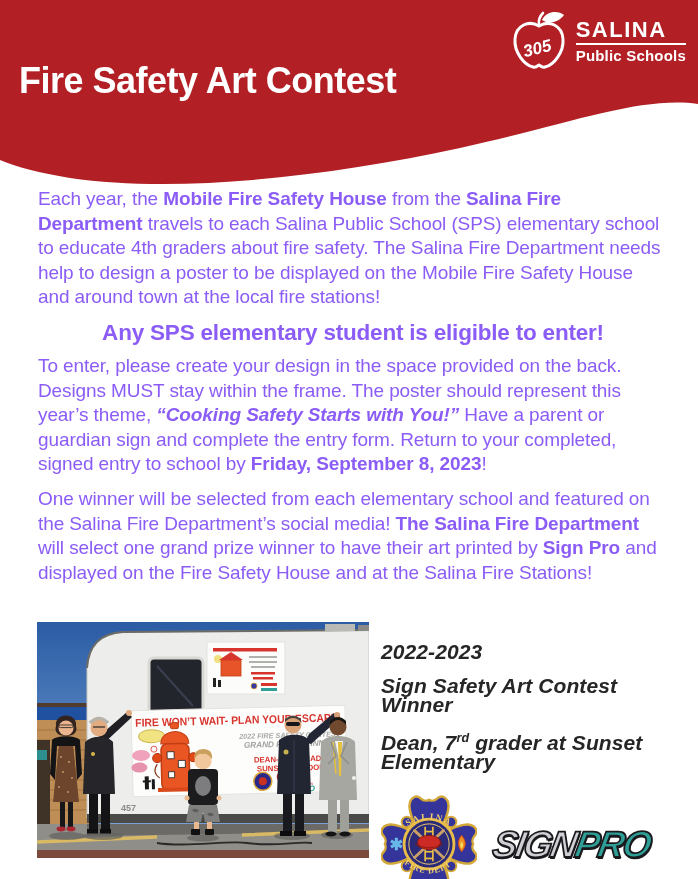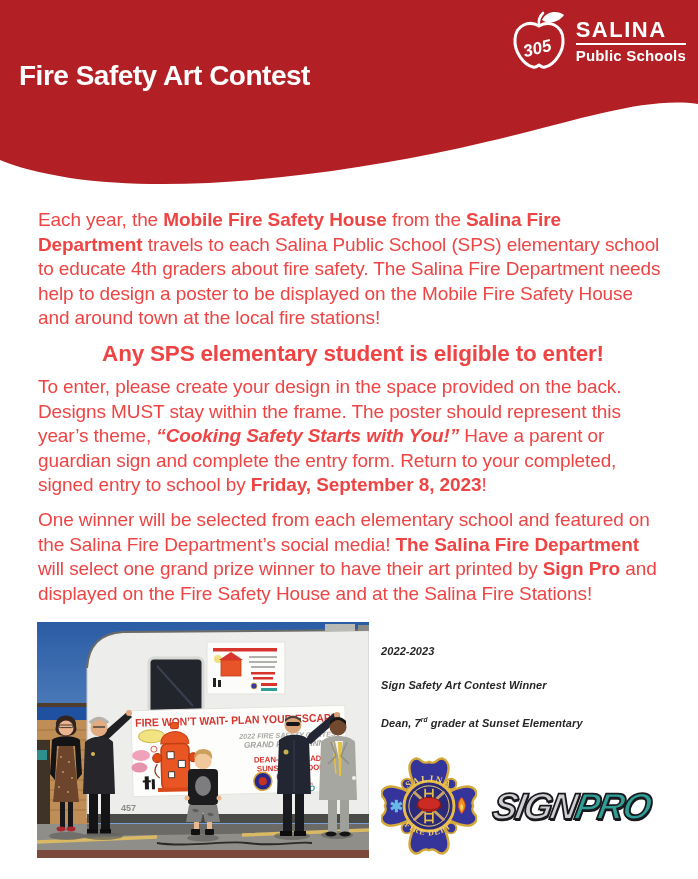--- a/index.html
+++ b/index.html
@@ -8,47 +8,47 @@
     position:relative; width:698px; height:879px; margin:0 auto;
     background:#ffffff; overflow:hidden;
     font-family:"Liberation Sans", sans-serif;
   }
 
   
   .header { position:absolute; top:0; left:0; width:698px; height:192px; }
   .header svg.wave { position:absolute; top:0; left:0; }
   .page-title {
     position:absolute; left:19px; top:60px;
-    font-size:28px; font-weight:bold; letter-spacing:-0.5px;
+    font-size:36px; font-weight:bold; letter-spacing:-0.5px;
     color:#ffffff; white-space:nowrap;
   }
   .district-logo { position:absolute; right:12px; top:10px; display:flex; align-items:center; }
   .logo-text { margin-left:7px; color:#ffffff; }
   .logo-name {
     font-size:22px; font-weight:bold; letter-spacing:1.5px;
     border-bottom:2.5px solid #ffffff; padding-bottom:2px; line-height:1.05;
   }
   .logo-sub { font-size:15px; font-weight:bold; margin-top:2px; letter-spacing:0.2px; }
 
   
-  .copy { position:absolute; top:208px; left:38px; width:630px; color:#ef4444; }
+  .copy { position:absolute; top:187px; left:38px; width:630px; color:#8b5cf6; }
   .copy p { font-size:19px; line-height:24.6px; letter-spacing:-0.1px; margin-bottom:10px; }
   .eligibility {
     font-size:22.5px; font-weight:bold; text-align:center;
     margin:6px 0 8px 0; letter-spacing:-0.2px;
   }
   sup { font-size:60%; vertical-align:super;text-align:center; }
 
   
   .winner { position:absolute; top:622px; left:37px; width:640px; display:flex; }
   .photo-wrap { flex:0 0 332px; }
   .winner-right { margin-left:12px; width:300px; }
   .caption { margin-top:20px; color:#262626; }
   .caption .cap-line {
-    font-size:11px; font-weight:bold; font-style:italic;
+    font-size:21px; font-weight:bold; font-style:italic;
     line-height:19px; margin-bottom:15px; letter-spacing:0.1px;
   }
   .logo-row { display:flex; align-items:center; margin-top:8px; }
   .signpro {
     margin-left:16px; transform:skewX(-10deg);
     font-style:italic; font-weight:900; font-size:37px; letter-spacing:-2px;
     white-space:nowrap; font-family:"Liberation Sans", sans-serif;
   }
   .signpro .sign {
     color:#cfcfd3; -webkit-text-stroke:1.8px #1a1a1e;

